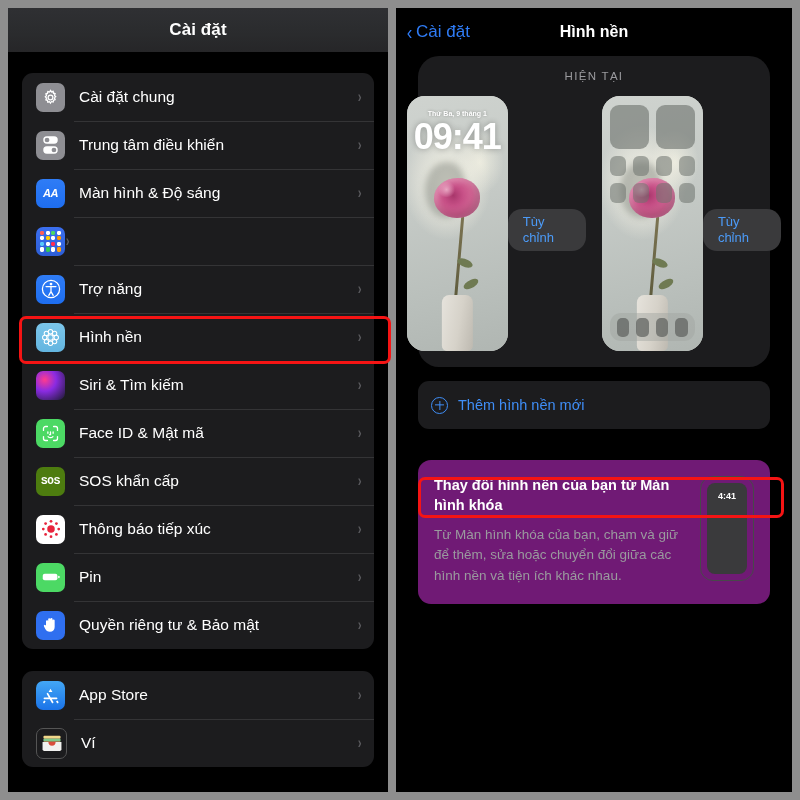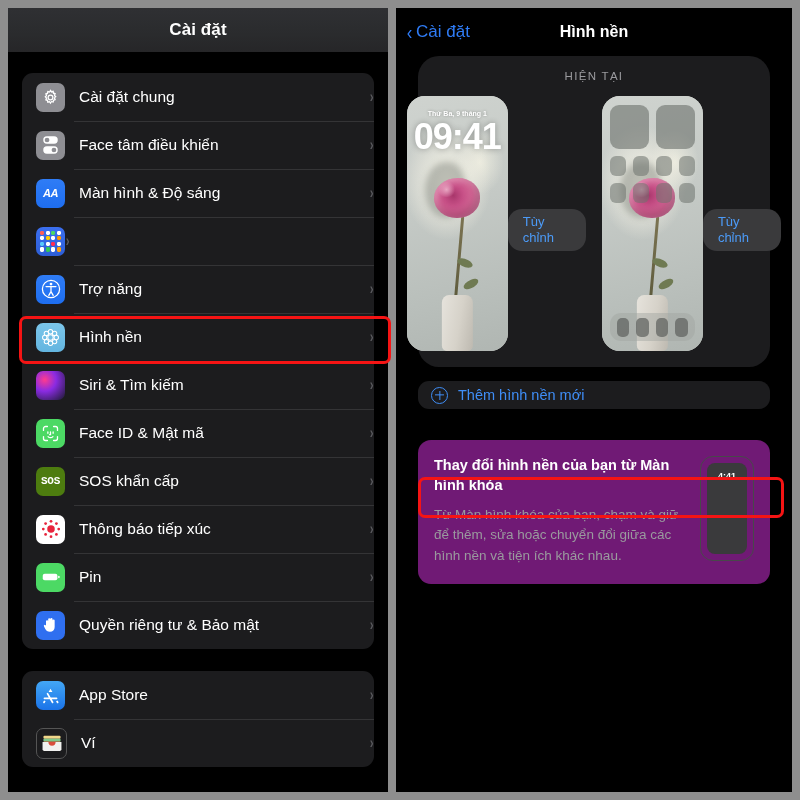--- a/index.html
+++ b/index.html
@@ -27,21 +27,21 @@
   }
 
   .list-scroll{height:calc(100% - 44px);overflow:hidden;padding-top:21px;box-sizing:border-box;}
 
   .group{
     margin:0 14px 22px 14px;
     background:#1c1c1e;border-radius:11px;overflow:hidden;
   }
   .row{
     position:relative;display:flex;align-items:center;
-    height:48px;padding-left:14px;box-sizing:border-box;
+    height:48px;padding-left:14px;padding-right:12px;box-sizing:border-box;
   }
   .row + .row::before{
     content:"";position:absolute;left:52px;right:0;top:0;height:1px;background:#343436;
   }
   .app-icon{
     width:29px;height:29px;border-radius:7px;flex:0 0 auto;
     display:flex;align-items:center;justify-content:center;
     overflow:hidden;position:relative;
   }
   .row-label{
@@ -161,21 +161,21 @@
     background:rgba(160,164,160,.45);display:flex;align-items:center;gap:7px;padding:0 7px;box-sizing:border-box;
   }
   .hs-dock i{flex:1;height:19px;border-radius:5px;background:rgba(92,96,92,.7);display:block;}
 
   .customize-btn{
     margin-top:13px;background:#3a3a3c;color:#4c9bf8;border-radius:14px;
     padding:5px 15px;font-size:13px;line-height:1.25;
   }
 
   .add-row{
-    margin-top:14px;background:#1c1c1e;border-radius:11px;height:28px;
+    margin-top:14px;background:#1c1c1e;border-radius:11px;height:48px;
     display:flex;align-items:center;padding-left:13px;box-sizing:border-box;
     color:#3f8ef7;font-size:14.5px;
   }
   .plus-circle{
     width:15px;height:15px;border:1.3px solid #3f8ef7;border-radius:50%;
     position:relative;margin-right:10px;flex:0 0 auto;
   }
   .plus-circle::before,.plus-circle::after{
     content:"";position:absolute;background:#3f8ef7;
   }
@@ -232,21 +232,21 @@
 
         <div class="row">
           <div class="app-icon ic-control">
             <svg class="toggles" viewBox="0 0 18 22" aria-hidden="true">
               <rect x="1" y="1.5" width="16" height="8" rx="4" fill="#ffffff"></rect>
               <circle cx="5.2" cy="5.5" r="2.6" fill="#8e8e93"></circle>
               <rect x="1" y="12.5" width="16" height="8" rx="4" fill="#ffffff"></rect>
               <circle cx="12.8" cy="16.5" r="2.6" fill="#8e8e93"></circle>
             </svg>
           </div>
-          <div class="row-label">Face tâm điều khiển</div>
+          <div class="row-label">Trung tâm điều khiển</div>
           <div class="chevron">›</div>
         </div>
 
         <div class="row">
           <div class="app-icon ic-display">
             <span>AA</span>
           </div>
           <div class="row-label">Màn hình &amp; Độ sáng</div>
           <div class="chevron">›</div>
         </div>

